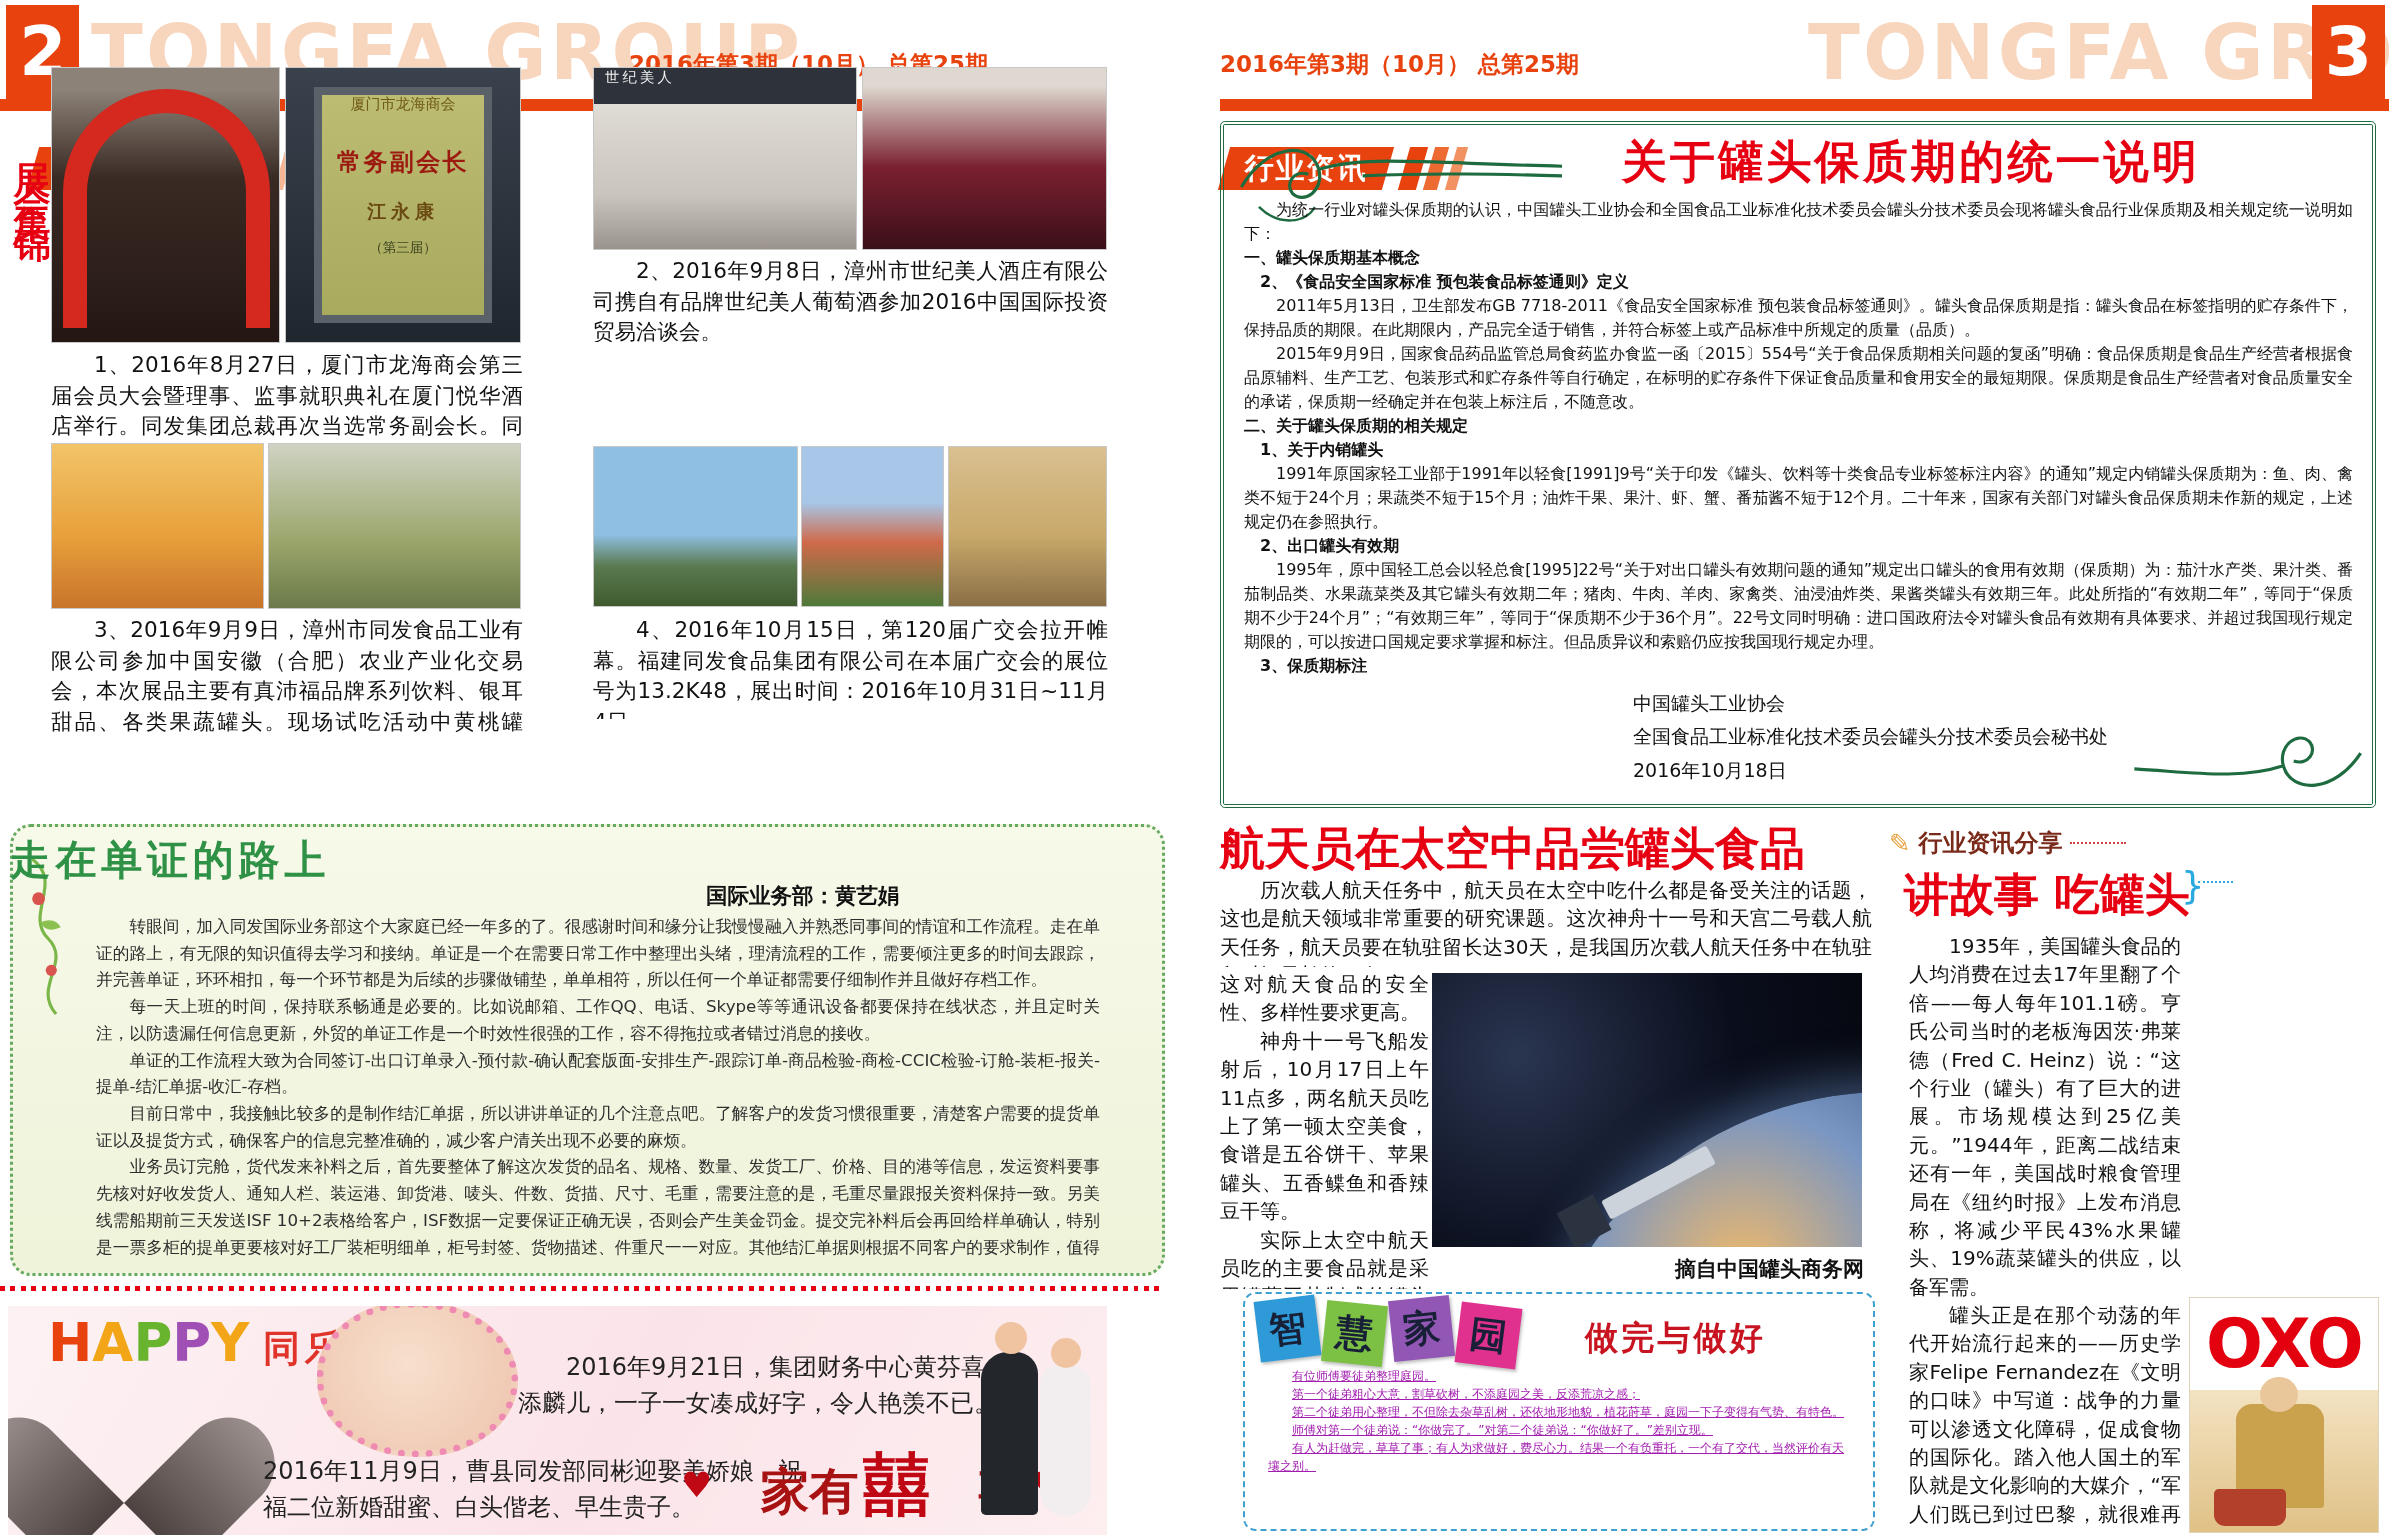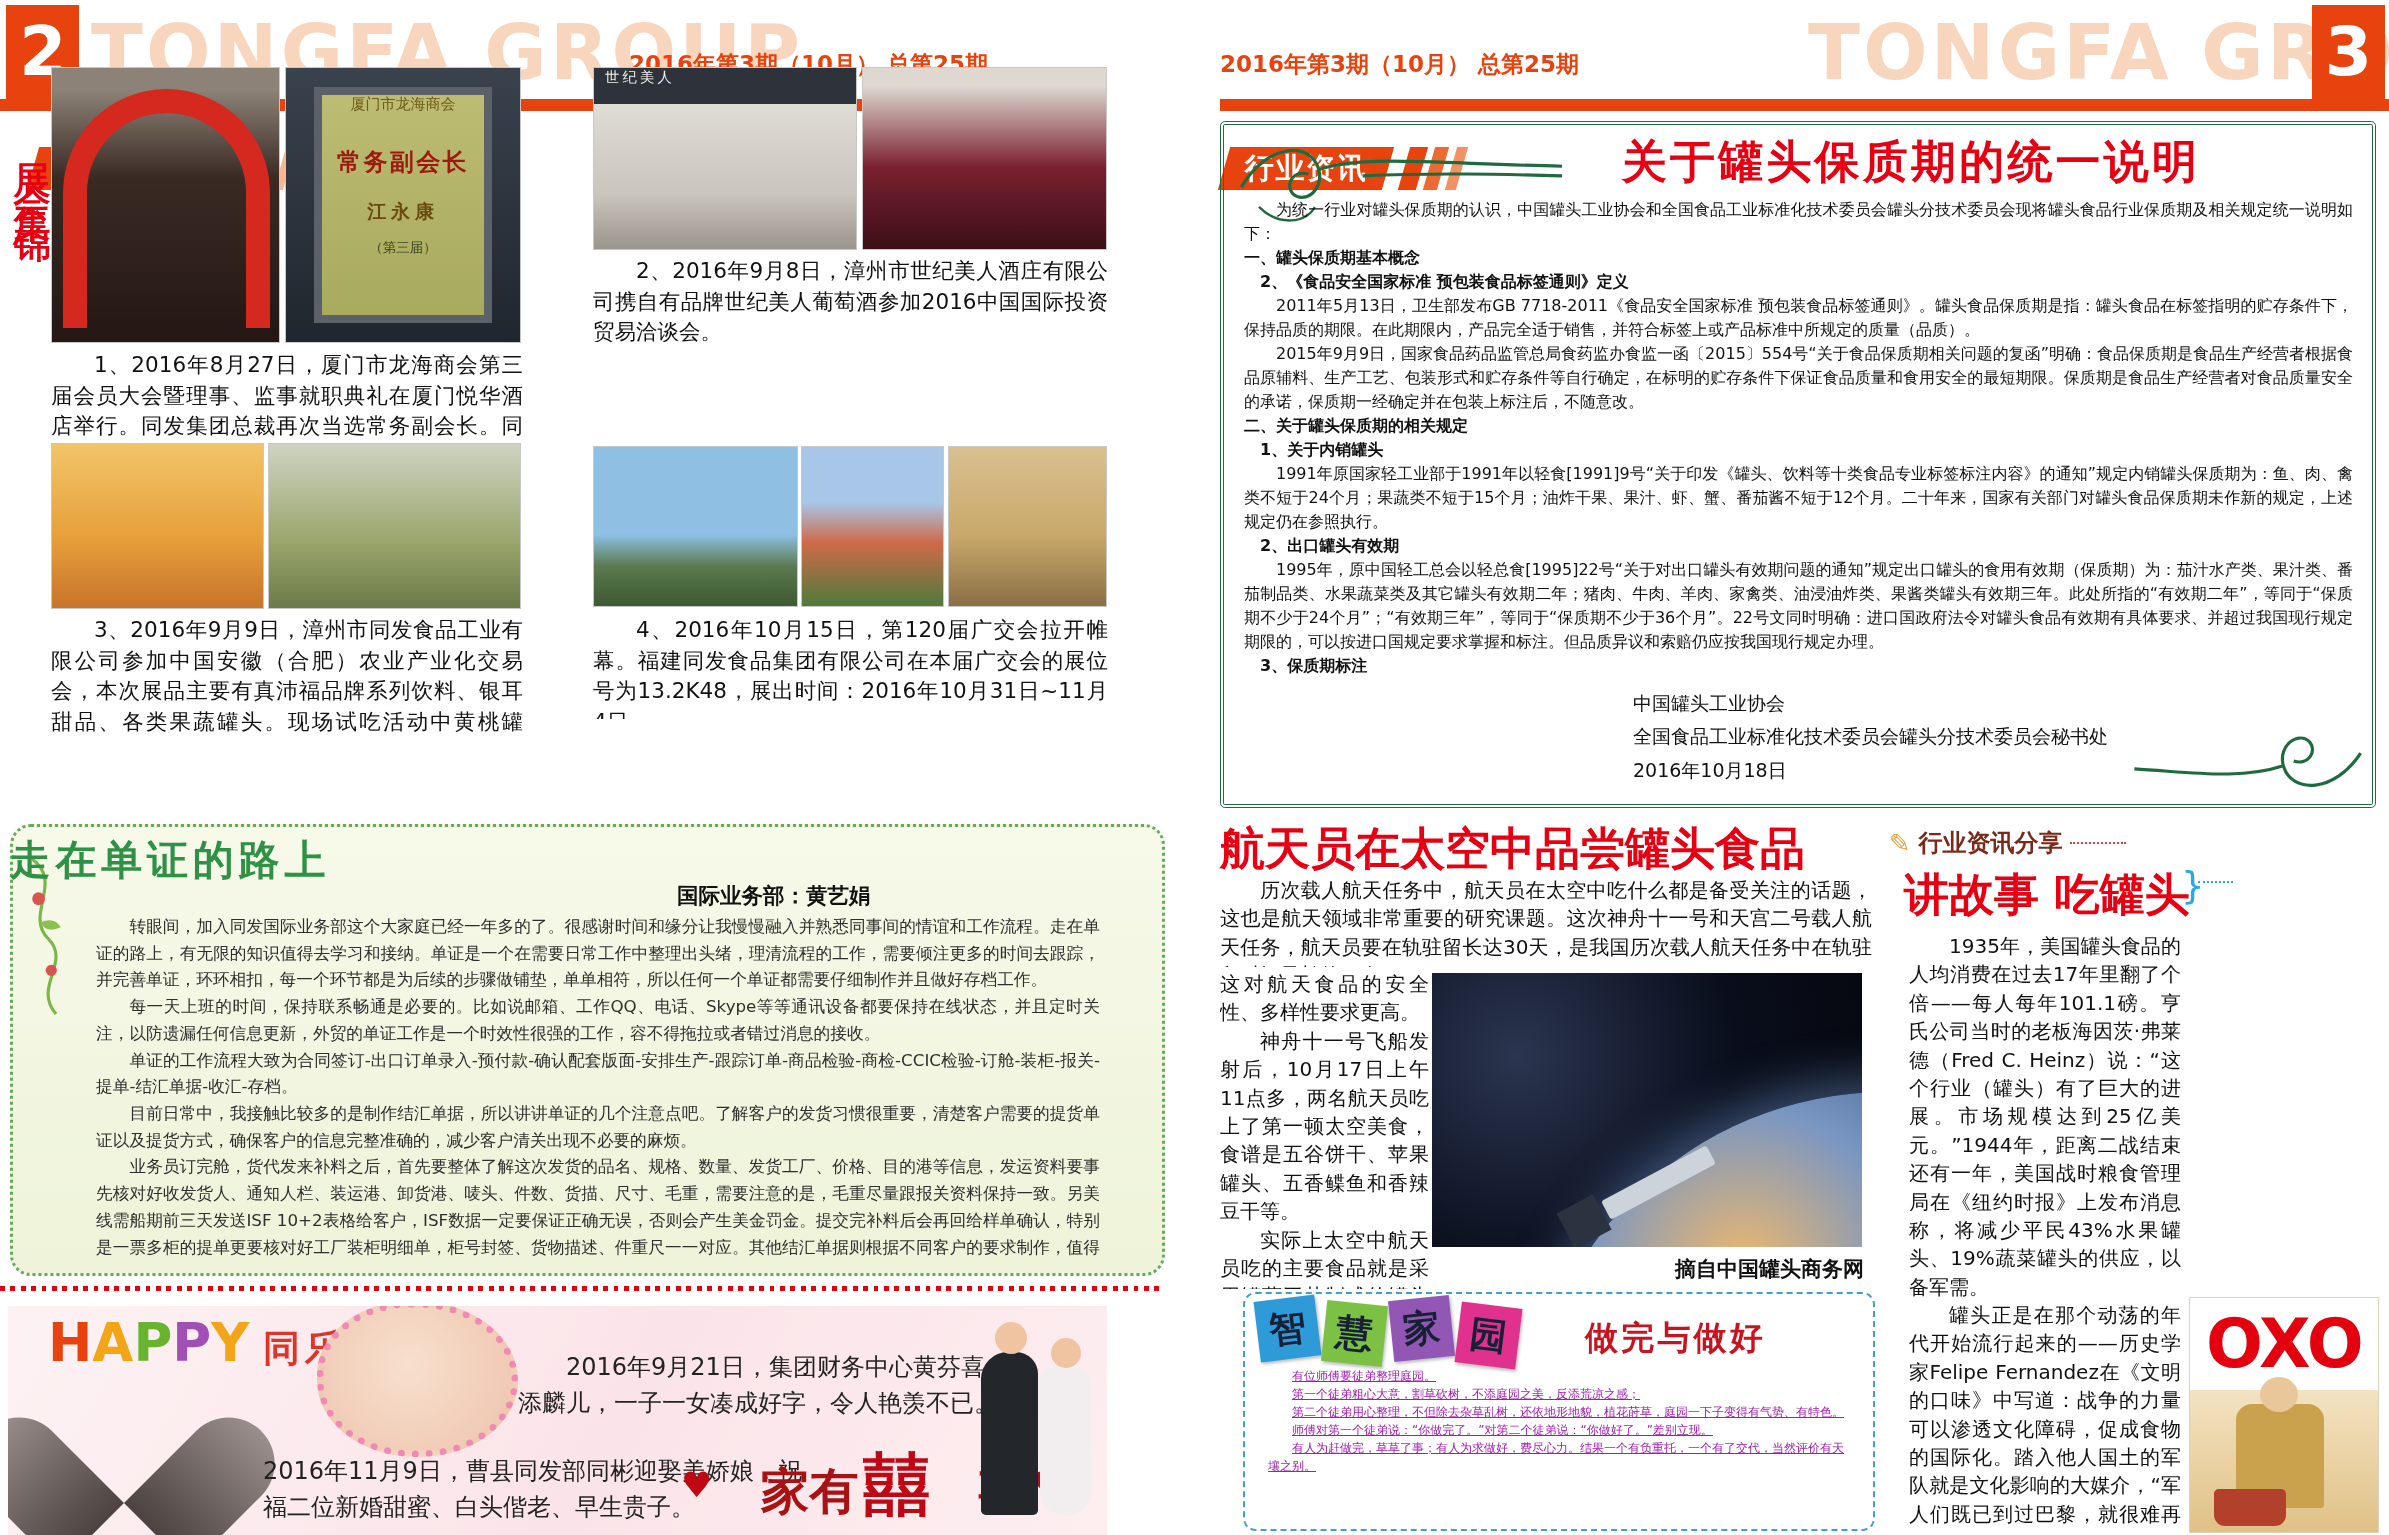--- a/index.html
+++ b/index.html
@@ -30,21 +30,21 @@
     display:flex; flex-direction:column; align-items:center; text-align:center; }
   .plaque-org { font-size:15px; color:#6f5a17; }
   .plaque-title { font-size:24px; font-weight:800; color:#9c1a10; margin-top:32px; letter-spacing:2.4px; }
   .plaque-name { font-size:19px; font-weight:700; color:#6b4a12; margin-top:21px; letter-spacing:4.8px; }
   .plaque-note { font-size:13.5px; color:#3c441f; margin-top:14.3px; }
   .booth-strip { position:absolute; left:0; top:0; width:100%; height:20%; background:#2e323a;
     color:#f2f2f2; font-size:14.3px; letter-spacing:3.2px; display:flex; align-items:flex-start; padding-left:11px;font-family:Liberation Mono, monospace; }
 
   .essaybox { background:linear-gradient(#f7f9e9,#eef3d9); border:3.2px dotted #64a95f; border-radius:21px; }
   .essay-title { font-size:41px; font-weight:800; color:var(--essay-green,#2f9146); letter-spacing:4.8px; text-align:left; }
-  .essay-byline { font-size:21.5px; font-weight:700; color:#111; }
+  .essay-byline { font-size:21.5px; font-weight:700; color:#111;margin-left:29px; }
   .essay-body { font-size:16.7px; line-height:1.6; color:#2e2e2e; overflow:hidden; text-align:justify; }
   .essay-body p { text-indent:2em; }
 
   .dotline { background:repeating-linear-gradient(90deg, var(--red,#e60012) 0 4.8px, transparent 4.8px 10.4px); }
 
   .happy { background:linear-gradient(120deg,#fdf2f3,#fbe4e9 55%,#fdeef0); overflow:hidden; }
   .hletter { font-size:53px; font-weight:900; }
   .happy-title { font-size:37px; font-weight:800; color:#e0342a; letter-spacing:4.8px; }
   .happy-news { font-size:24px; line-height:1.5; color:#222; }
   .heart { position:absolute; }

